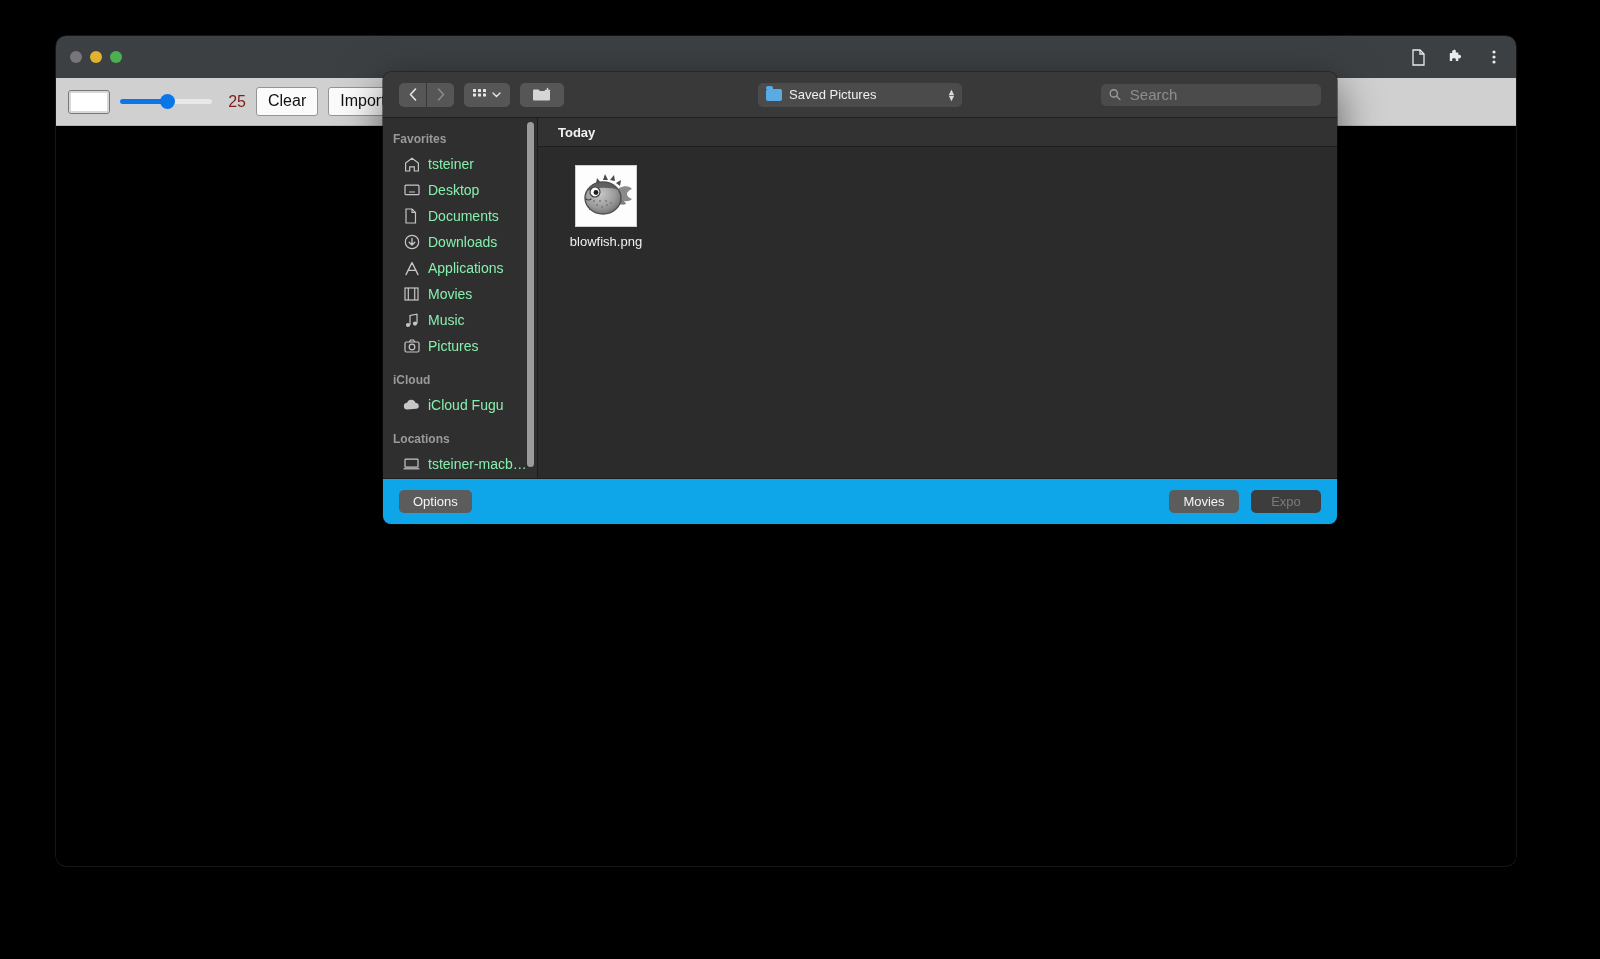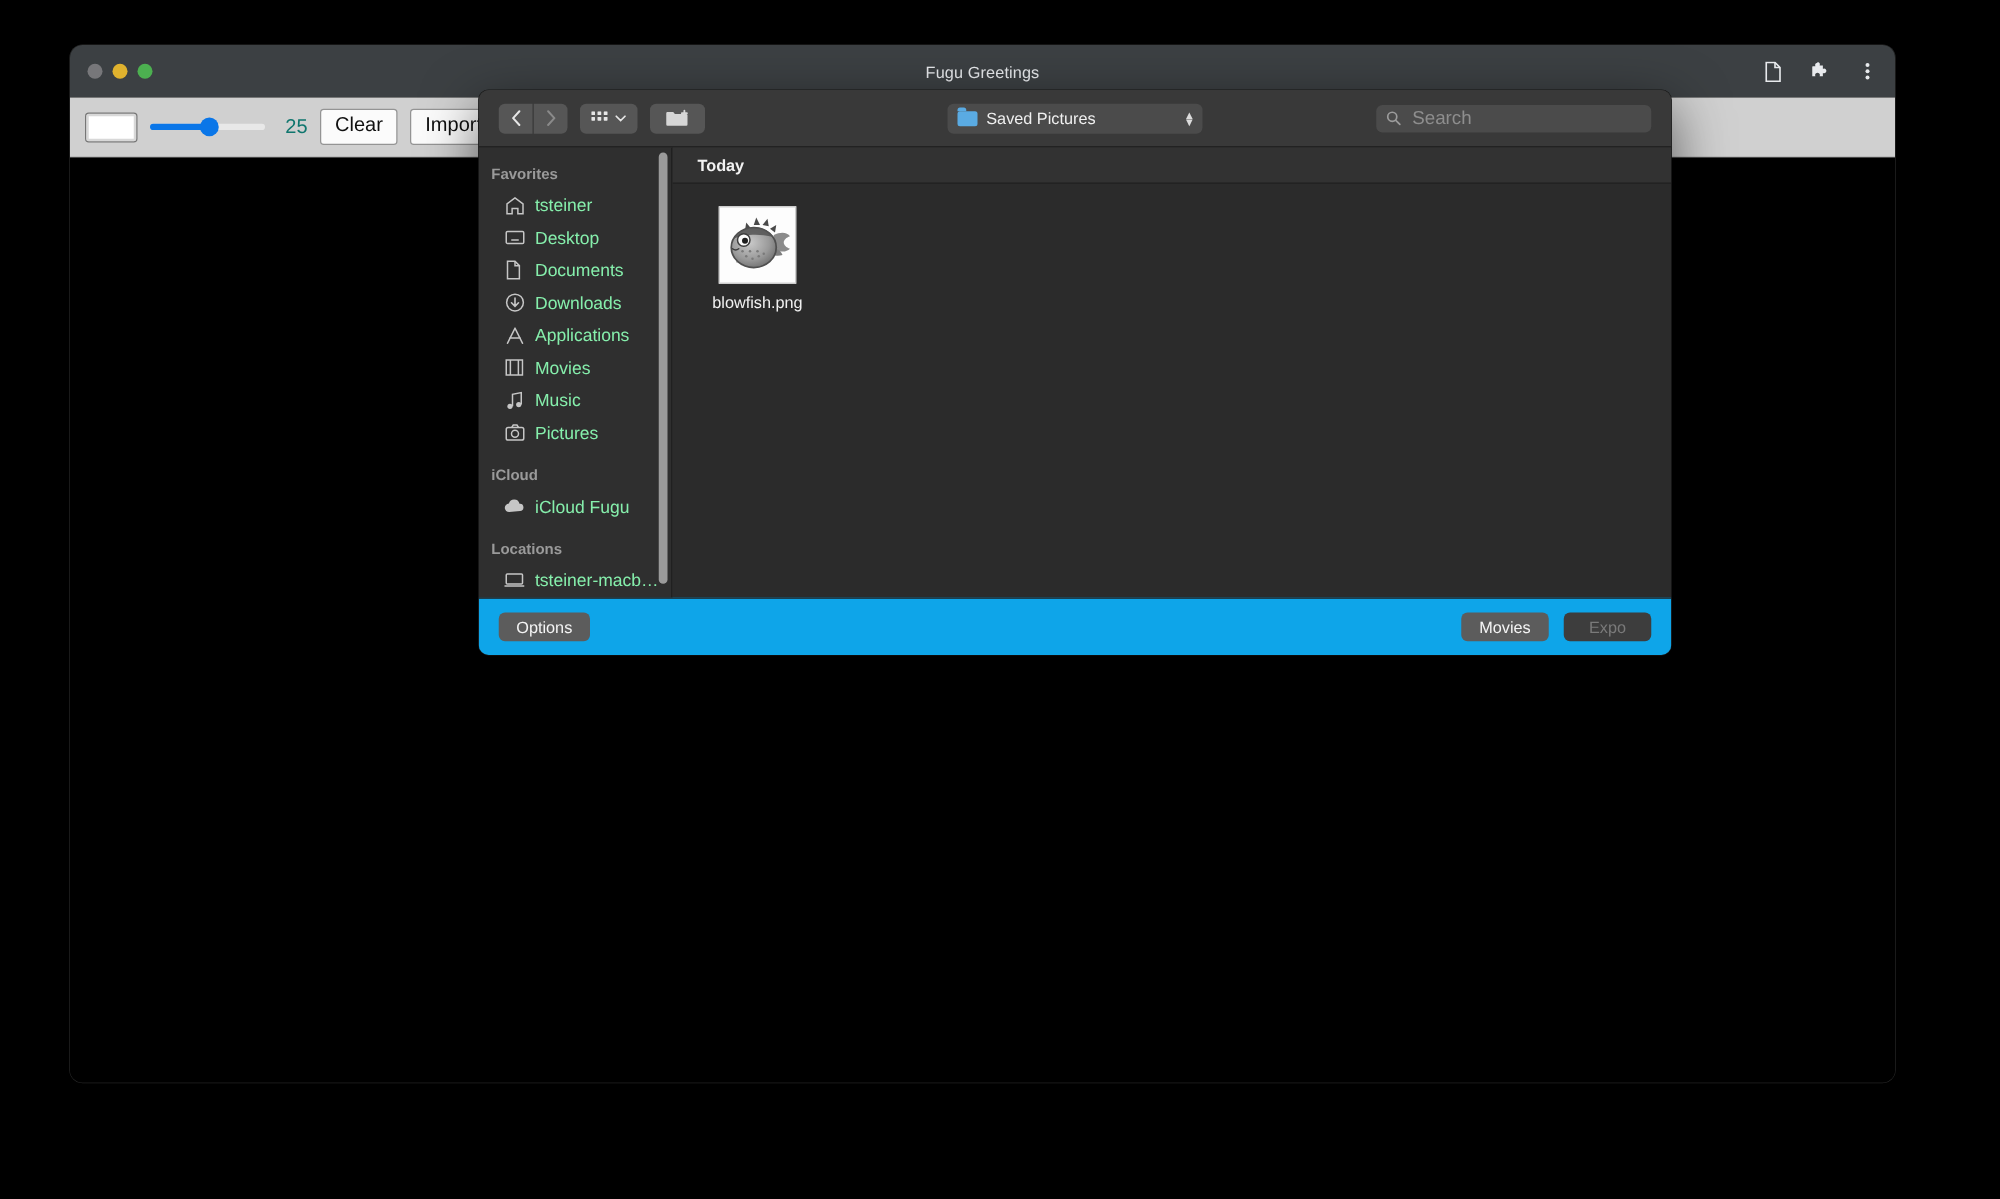--- a/index.html
+++ b/index.html
@@ -90,21 +90,21 @@
     position: absolute; left: 0; top: 7px;
     height: 5px; border-radius: 3px; background: #0a76e8;
     width: 52%;
   }
   .range-thumb {
     position: absolute; left: 44%; top: 2px;
     width: 15px; height: 15px; border-radius: 50%;
     background: #0a76e8;
   }
   #slider-value {
-    font-size: 16px; color: #0f766e;
+    font-size: 16px; color: #7f1d1d;
     min-width: 22px; text-align: right;
     margin-left: 2px;
   }
   .tb-btn {
     font-family: "Liberation Sans", sans-serif;
     font-size: 16px;
     color: #101010;
     background: #fbfbfb;
     border: 1px solid #949494;
     border-radius: 3px;
@@ -334,21 +334,20 @@
 
 <div id="browser-window">
 
   <div id="titlebar">
     <div class="traffic-lights">
       <div class="tl tl-close"></div>
       <div class="tl tl-min"></div>
       <div class="tl tl-max"></div>
     </div>
 
-    <div id="window-title">Fugu Greetings</div>
 
     <div class="title-actions">
       <div class="ta-icon">
         <svg width="15" height="17" viewBox="0 0 15 17">
           <path d="M2 1h7l4 4v11H2z" fill="none" stroke="#e8eaed" stroke-width="1.3"></path>
           <path d="M9 1v4h4" fill="none" stroke="#e8eaed" stroke-width="1.3"></path>
         </svg>
       </div>
       <div class="ta-icon">
         <svg width="18" height="18" viewBox="0 0 18 18">

